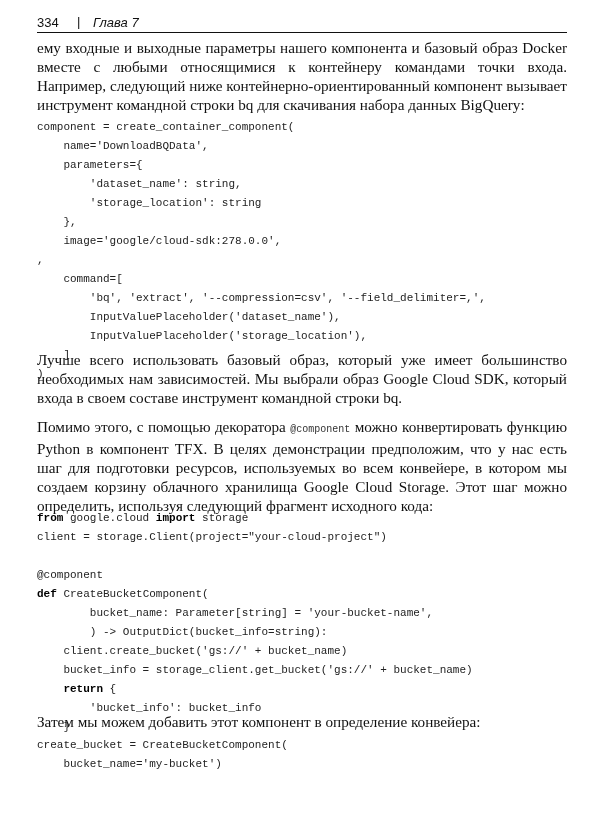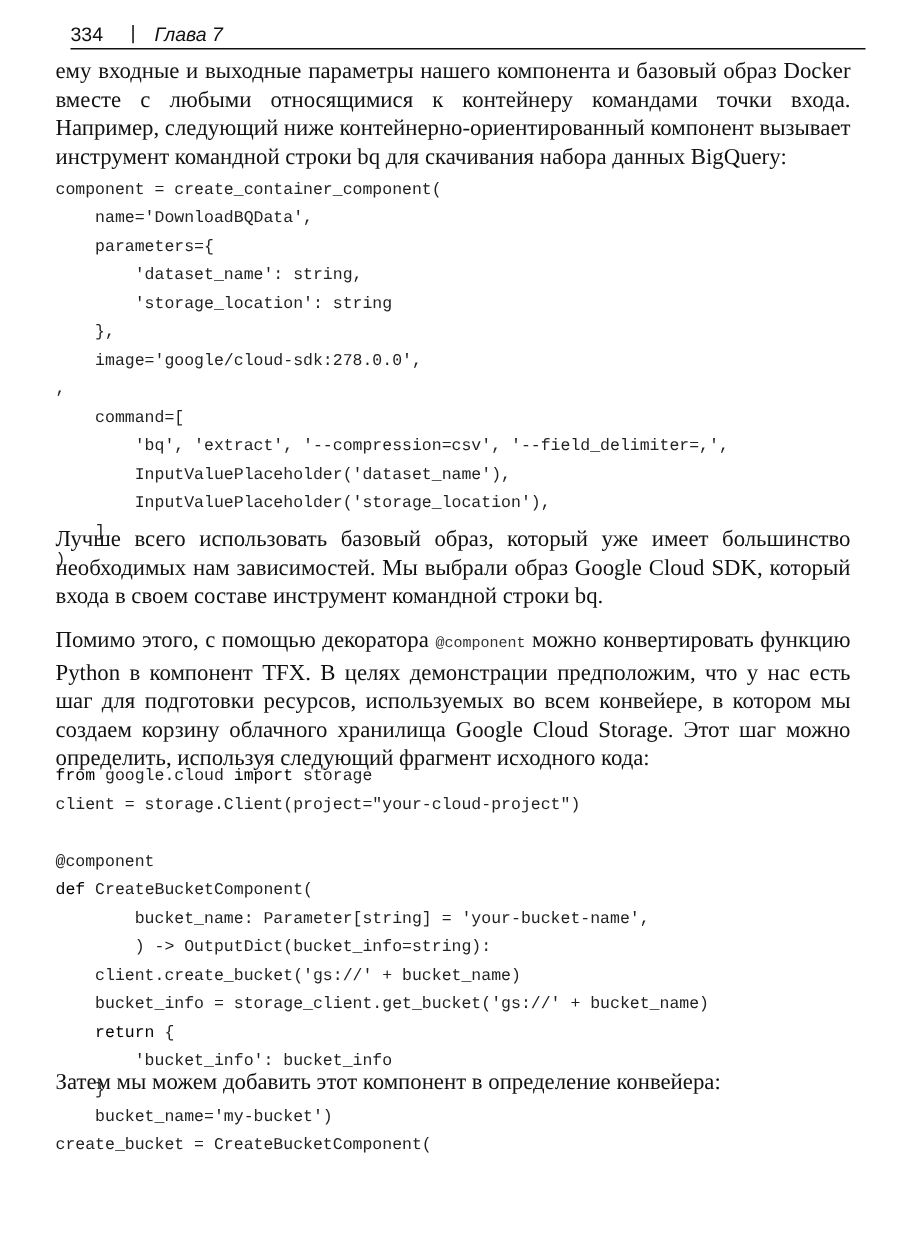--- a/index.html
+++ b/index.html
@@ -1,23 +1,23 @@
 <!DOCTYPE html>
 <html><head>
   <meta charset="utf-8">
   <style>
     html, body { margin: 0; padding: 0; background: #ffffff; }
     body { width: 600px; height: 828px; position: relative; overflow: hidden; color: #111; }
-    .header { position: absolute; left: 37px; top: 13px; width: 530px; height: 19px; border-bottom: 1.5px solid #111; font-family: "Liberation Sans", sans-serif; font-size: 13px; margin-left: 10px; }
+    .header { position: absolute; left: 37px; top: 13px; width: 530px; height: 19px; border-bottom: 1.5px solid #111; font-family: "Liberation Sans", sans-serif; font-size: 13px; }
     .header .pn { position: absolute; left: 0; top: 2px; }
     .header .sep { position: absolute; left: 40px; top: 1px; }
     .header .ch { position: absolute; left: 56px; top: 2px; font-style: italic; }
     .p { position: absolute; left: 37px; width: 530px; font-family: "Liberation Serif", serif; font-size: 15.2px; line-height: 19px; text-align: justify; }
     .code { position: absolute; left: 37px; font-family: "Liberation Mono", monospace; font-size: 11px; color: #222; white-space: pre; line-height: 19px; }
-    .kw { font-weight: normal; color: #000; }
+    .kw { font-weight: bold; color: #000; }
     .inl { font-family: "Liberation Mono", monospace; font-size: 10px; color: #333; }
   </style>
 </head>
 <body>
 
 <div class="header">
   <span class="pn">334</span>
   <span class="sep">|</span>
   <span class="ch">Глава 7</span>
 </div>
@@ -27,13 +27,13 @@
 <div class="code" style="top:118px"><div>component = create_container_component(</div><div>    name='DownloadBQData',</div><div>    parameters={</div><div>        'dataset_name': string,</div><div>        'storage_location': string</div><div>    },</div><div>    image='google/cloud-sdk:278.0.0',</div><div>,</div><div>    command=[</div><div>        'bq', 'extract', '--compression=csv', '--field_delimiter=,',</div><div>        InputValuePlaceholder('dataset_name'),</div><div>        InputValuePlaceholder('storage_location'),</div><div>    ]</div><div>)</div></div>
 
 <div class="p" style="top:350px">Лучше всего использовать базовый образ, который уже имеет большинство необходимых нам зависимостей. Мы выбрали образ Google Cloud SDK, который входа в своем составе инструмент командной строки bq.</div>
 
 <div class="p" style="top:417px"><span>Помимо этого, с помощью декоратора </span><span class="inl">@component</span><span> можно конвертировать функцию Python в компонент TFX. В целях демонстрации предположим, что у нас есть шаг для подготовки ресурсов, используемых во всем конвейере, в котором мы создаем корзину облачного хранилища Google Cloud Storage. Этот шаг можно определить, используя следующий фрагмент исходного кода:</span></div>
 
 <div class="code" style="top:509px"><div><span class="kw">from</span><span> google.cloud </span><span class="kw">import</span><span> storage</span></div><div>client = storage.Client(project="your-cloud-project")</div><div>​</div><div>@component</div><div><span class="kw">def</span><span> CreateBucketComponent(</span></div><div>        bucket_name: Parameter[string] = 'your-bucket-name',</div><div>        ) -&gt; OutputDict(bucket_info=string):</div><div>    client.create_bucket('gs://' + bucket_name)</div><div>    bucket_info = storage_client.get_bucket('gs://' + bucket_name)</div><div><span>    </span><span class="kw">return</span><span> {</span></div><div>        'bucket_info': bucket_info</div><div>    }</div></div>
 
 <div class="p" style="top:712px">Затем мы можем добавить этот компонент в определение конвейера:</div>
 
-<div class="code" style="top:736px"><div>    bucket_name='my-bucket')</div><div>create_bucket = CreateBucketComponent(</div></div>
+<div class="code" style="top:736px"><div>create_bucket = CreateBucketComponent(</div><div>    bucket_name='my-bucket')</div></div>
 
 </body></html>

